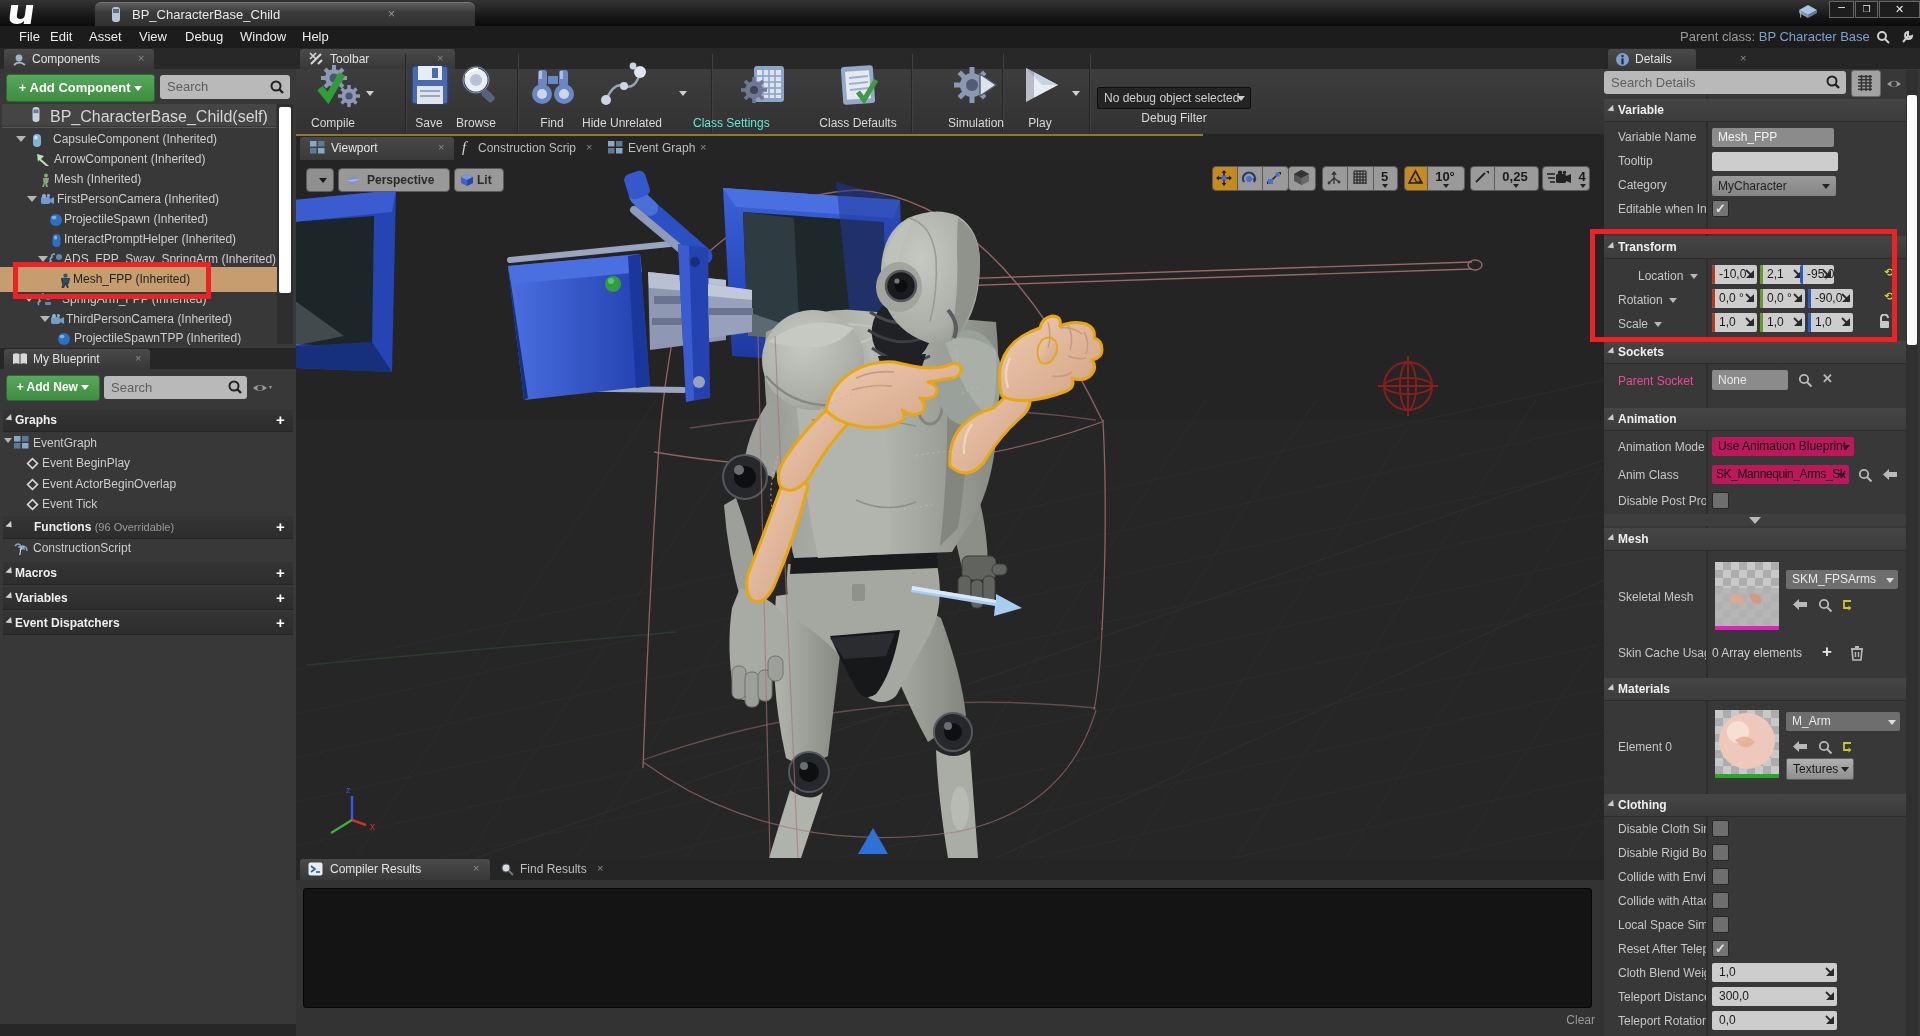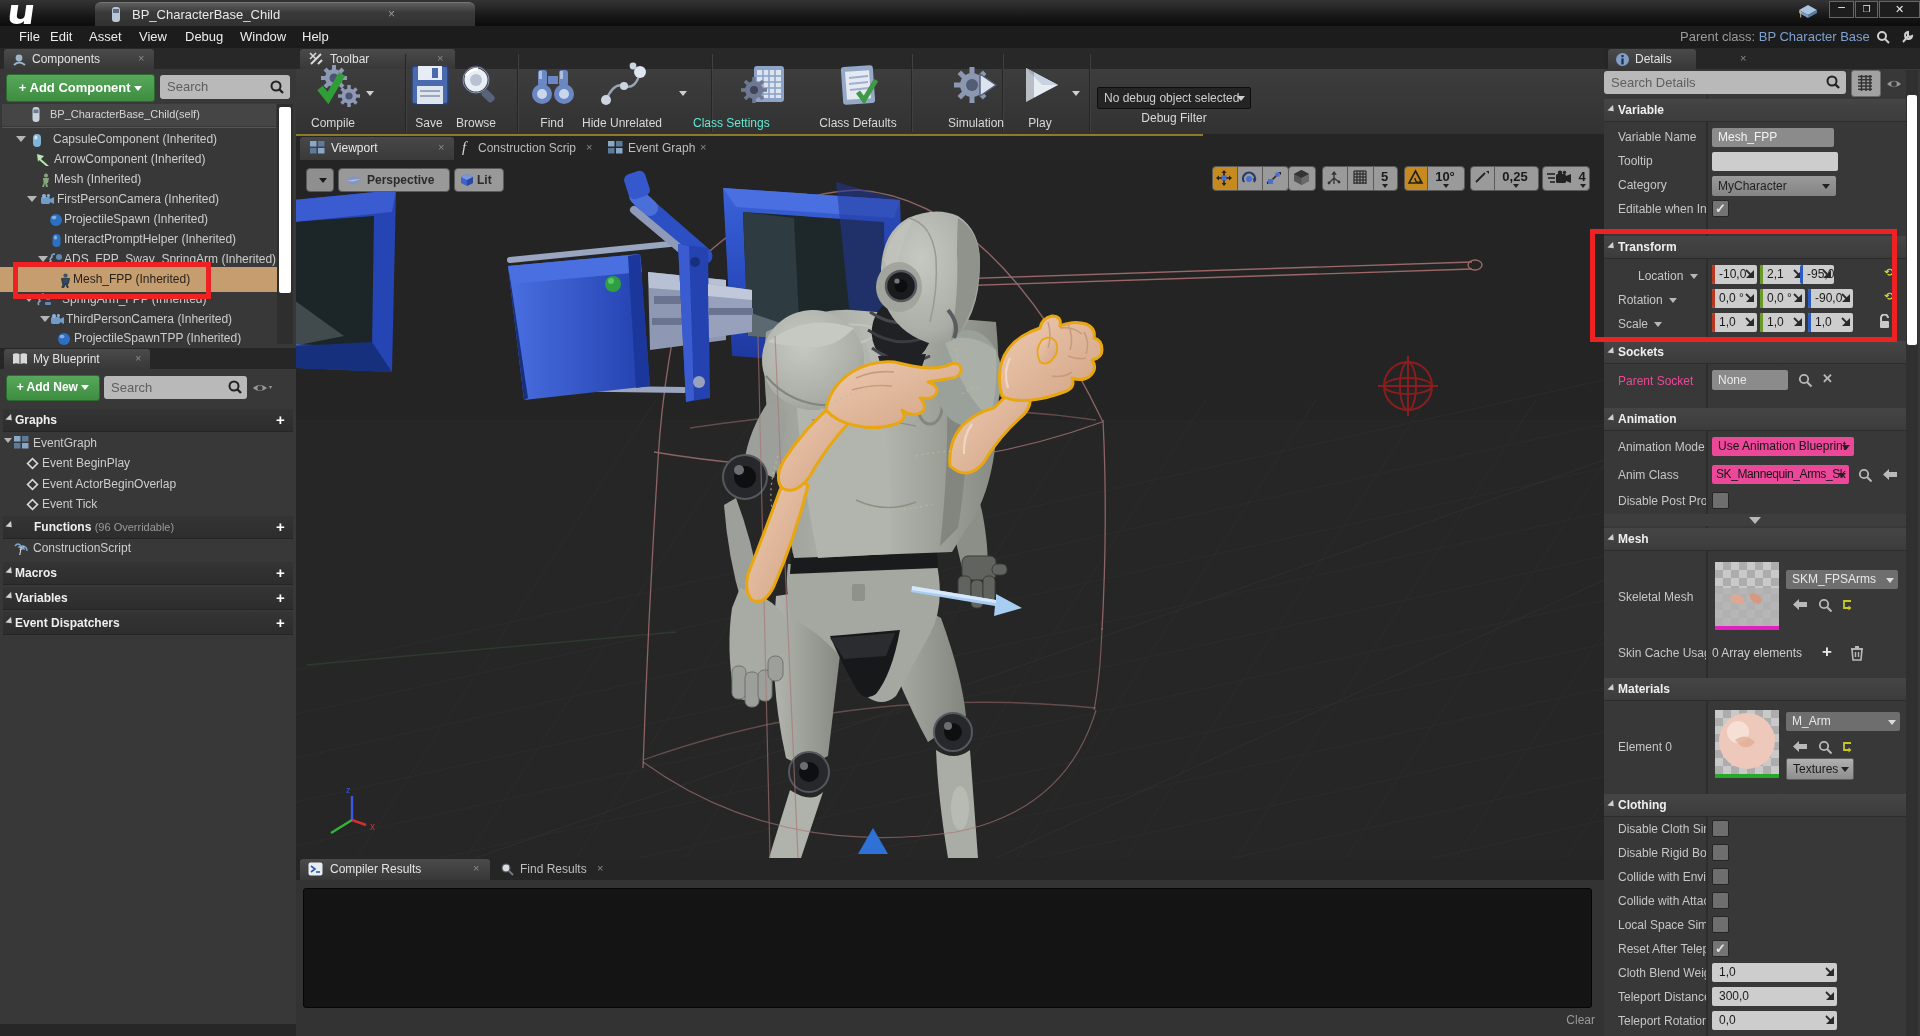--- a/index.html
+++ b/index.html
@@ -4,21 +4,21 @@
 #root{position:relative;width:1920px;height:1036px;background:#1f1f1f;font-family:"Liberation Sans",sans-serif;overflow:hidden;}
 .a{position:absolute;}
 .tabbar{background:#282828;}
 .tab{position:absolute;border-radius:3px 3px 0 0;background:linear-gradient(#4a4a4a,#383838);color:#dedede;font-size:12px;}
 .tabx{color:#8a8a8a;font-size:11px;}
 .hdr{position:absolute;background:linear-gradient(#454545,#3c3c3c);color:#efefef;font-weight:bold;font-size:12px;border-bottom:1px solid #2c2c2c;}
 .cb{position:absolute;width:15px;height:15px;background:#747474;border:1px solid #262626;border-radius:2px;}
 .cbc{position:absolute;width:15px;height:15px;background:#747474;border:1px solid #262626;border-radius:2px;color:#e4e4e4;font-size:13px;font-weight:bold;line-height:15px;text-align:center;}
 .spin{position:absolute;height:19px;background:#cdcdcd;border-radius:2px;color:#1a1a1a;font-size:12px;line-height:19px;}
 .diag{position:absolute;right:2px;top:4px;width:10px;height:10px;}
-.combo{position:absolute;height:19px;background:#ec4899;border-radius:2px;color:#141414;font-size:12px;line-height:19px;}
+.combo{position:absolute;height:19px;background:#be185d;border-radius:2px;color:#141414;font-size:12px;line-height:19px;}
 .caret{display:inline-block;width:0;height:0;border-left:4px solid transparent;border-right:4px solid transparent;border-top:5px solid #222;vertical-align:middle;margin-left:4px;}
 .caretw{display:inline-block;width:0;height:0;border-left:4px solid transparent;border-right:4px solid transparent;border-top:5px solid #cfcfcf;vertical-align:middle;}
 .redbox{position:absolute;border:5px solid #e22;}
 .ell{white-space:nowrap;overflow:hidden;}
 </style></head>
 <body>
 <div id="root">
 
 <div class="a" style="left:0;top:0;width:1920px;height:26px;background:linear-gradient(#343434,#141414 70%,#0c0c0c);"></div>
 <svg class="a" style="left:6px;top:0px;" width="44" height="26" viewBox="0 0 44 26">
@@ -71,21 +71,21 @@
 <div class="a" style="left:160px;top:75px;width:130px;height:24px;background:#b9b9b9;border-radius:3px;color:#5e5e5e;font-size:13px;line-height:24px;"><span style="margin-left:7px;">Search</span><svg class="a" style="right:5px;top:4px" width="16" height="16" viewBox="0 0 16 16">
         <circle cx="7" cy="7" r="4.5" fill="none" stroke="#222" stroke-width="2"></circle>
         <line x1="10.5" y1="10.5" x2="14" y2="14" stroke="#222" stroke-width="2.4"></line>
       </svg></div>
 
 <div class="a" style="left:2px;top:104px;width:274px;height:22px;background:#454545;"></div>
 <svg class="a" style="left:30px;top:106px" width="12" height="17" viewBox="0 0 12 17">
       <rect x="2.5" y="1" width="7" height="15" rx="3.2" fill="#c7d2dc"></rect>
       <rect x="3.5" y="3.5" width="5" height="3.6" fill="#6a7c90"></rect>
     </svg>
-<div class="a" style="left:50px;top:108px;color:#d6d6d6;font-size:11px;">BP_CharacterBase_Child(self)</div>
+<div class="a" style="left:50px;top:108px;color:#d6d6d6;font-size:16px;">BP_CharacterBase_Child(self)</div>
 <div class="a" style="left:2px;top:127px;width:274px;height:1px;background:#565656;"></div>
 <div class="a" style="left:16px;top:136px;width:0;height:0;border-left:5px solid transparent;border-right:5px solid transparent;border-top:6px solid #b5b5b5;transform:rotate(0deg);"></div>
 <svg class="a" style="left:31px;top:133px" width="12" height="15" viewBox="0 0 12 15">
       <rect x="2" y="1" width="8" height="13" rx="4" fill="#7fb3d8"></rect>
       <rect x="3.4" y="2.4" width="3" height="4" rx="1.5" fill="#cfe6f4"></rect>
     </svg>
 <div class="a ell" style="left:53px;top:132px;width:223px;color:#cdcdcd;font-size:12px;">CapsuleComponent (Inherited)</div>
 <svg class="a" style="left:36px;top:153px" width="14" height="14" viewBox="0 0 14 14">
       <path d="M1 1 L8 3 L5 6 L13 13 L10 13 L3 7 L2 9 Z" fill="#b7e4b0"></path>
     </svg>

